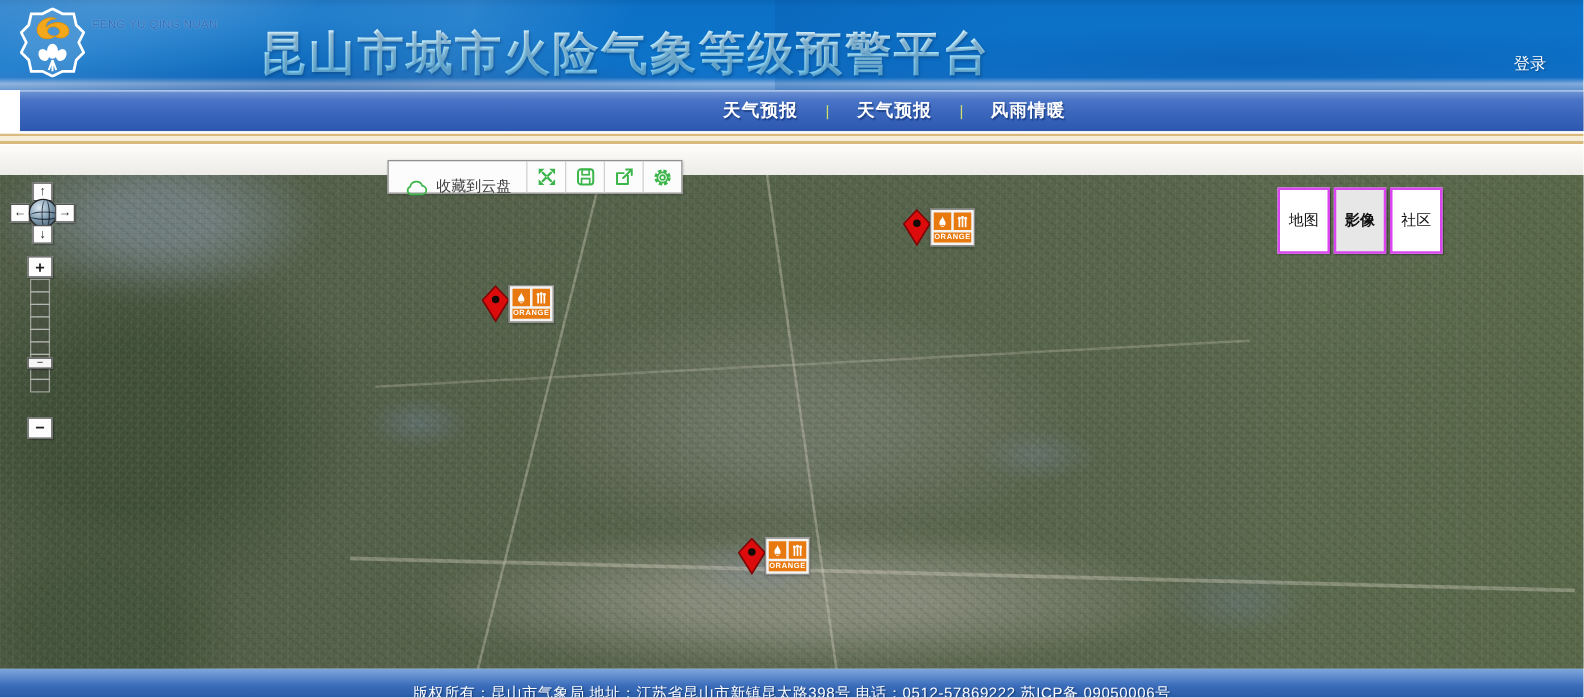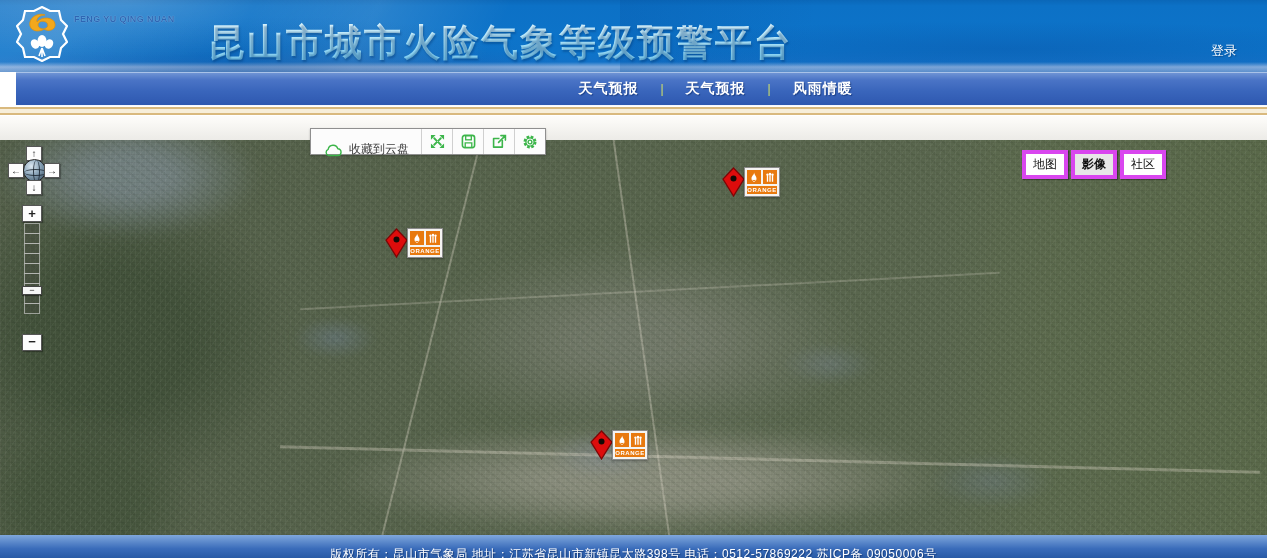--- a/index.html
+++ b/index.html
@@ -17,21 +17,21 @@
       radial-gradient(ellipse 500px 110px at 40% 115%, rgba(10,60,130,0.35), transparent 60%),
       linear-gradient(115deg, rgba(255,255,255,0.10) 10%, transparent 35%, rgba(255,255,255,0.12) 52%, transparent 70%);
   }
   .header .wave2 { position:absolute; left:620px; top:0; width:647px; height:72px;
     background:linear-gradient(100deg, rgba(6,80,160,0.25) 0%, transparent 30%),
                radial-gradient(ellipse 600px 40px at 60% 68%, rgba(8,70,150,0.30), transparent 70%); }
   .logo { position:absolute; left:16px; top:6px; width:52px; height:56px; }
   .logo-text { position:absolute; left:74px; top:12px; width:150px; }
   .logo-cn { font-size:26px; font-weight:bold; color:#3d7cc9; letter-spacing:3px;
     text-shadow:0 0 1px #d8ecff, 1px 1px 0 rgba(255,255,255,0.55); white-space:nowrap; }
-  .logo-en { font-size:9px; font-weight:bold; color:#2d66b4; letter-spacing:0.4px; margin-top:2px;
+  .logo-en { font-size:9px; font-weight:normal; color:#2d66b4; letter-spacing:0.4px; margin-top:2px;
     text-shadow:0 0 1px rgba(255,255,255,0.6); white-space:nowrap; }
   .site-title { position:absolute; left:208px; top:18px; font-size:37px; font-weight:bold;
     letter-spacing:2px; white-space:nowrap;
     background:linear-gradient(180deg,#eafaff 0%,#aee6fb 45%,#6cc6ee 100%);
     -webkit-background-clip:text; background-clip:text; color:transparent;
     text-shadow:1px 2px 2px rgba(4,48,104,0.35); }
   .login-link { position:absolute; right:30px; top:42px; font-size:13px; color:#ffffff;
     cursor:pointer; text-shadow:1px 1px 1px rgba(0,40,90,0.5); }
 
   
@@ -89,22 +89,22 @@
   
   .map-toolbar { position:absolute; left:310px; top:128px; height:27px; display:flex; align-items:stretch;
     background:#fcfcfc; border:1px solid #8f8f8f; box-shadow:0 1px 2px rgba(0,0,0,0.25); z-index:30; }
   .tb-fav { display:flex; align-items:center; gap:6px; padding:0 12px; cursor:pointer;margin-top:16px; }
   .tb-fav-label { font-size:12px; color:#404040; }
   .tb-btn { width:31px; display:flex; align-items:center; justify-content:center;
     border-left:1px solid #d0d0d0; cursor:pointer; }
 
   
   .layer-switcher { position:absolute; left:1022px; top:150px; display:flex; gap:3px; z-index:30; }
-  .layer-btn { background:#ffffff; border:4px solid #d946ef; font-size:12px; color:#111;
-    padding:2px 7px; cursor:pointer; box-shadow:1px 1px 1px rgba(0,0,0,0.35); white-space:nowrap; }
+  .layer-btn { background:#ffffff; border:2px solid #d946ef; font-size:12px; color:#111;
+    padding:16px 7px; cursor:pointer; box-shadow:1px 1px 1px rgba(0,0,0,0.35); white-space:nowrap; }
   .layer-btn.selected { font-weight:bold; background:#e7e7e7; }
 
   
   .pan-control { position:absolute; left:5px; top:146px; width:60px; z-index:30; }
   .pan-btn { position:absolute; width:16px; height:15px; background:#fdfdfd; border:1px solid #555;
     font-size:10px; line-height:13px; text-align:center; color:#222; cursor:pointer;
     box-shadow:1px 1px 1px rgba(0,0,0,0.3); }
   .pan-up { left:21px; top:0; } .pan-left { left:3px; top:17px; }
   .pan-right { left:39px; top:17px; } .pan-down { left:21px; top:34px; }
   .pan-globe { position:absolute; left:18px; top:13px; width:23px; height:23px; border-radius:50%;

